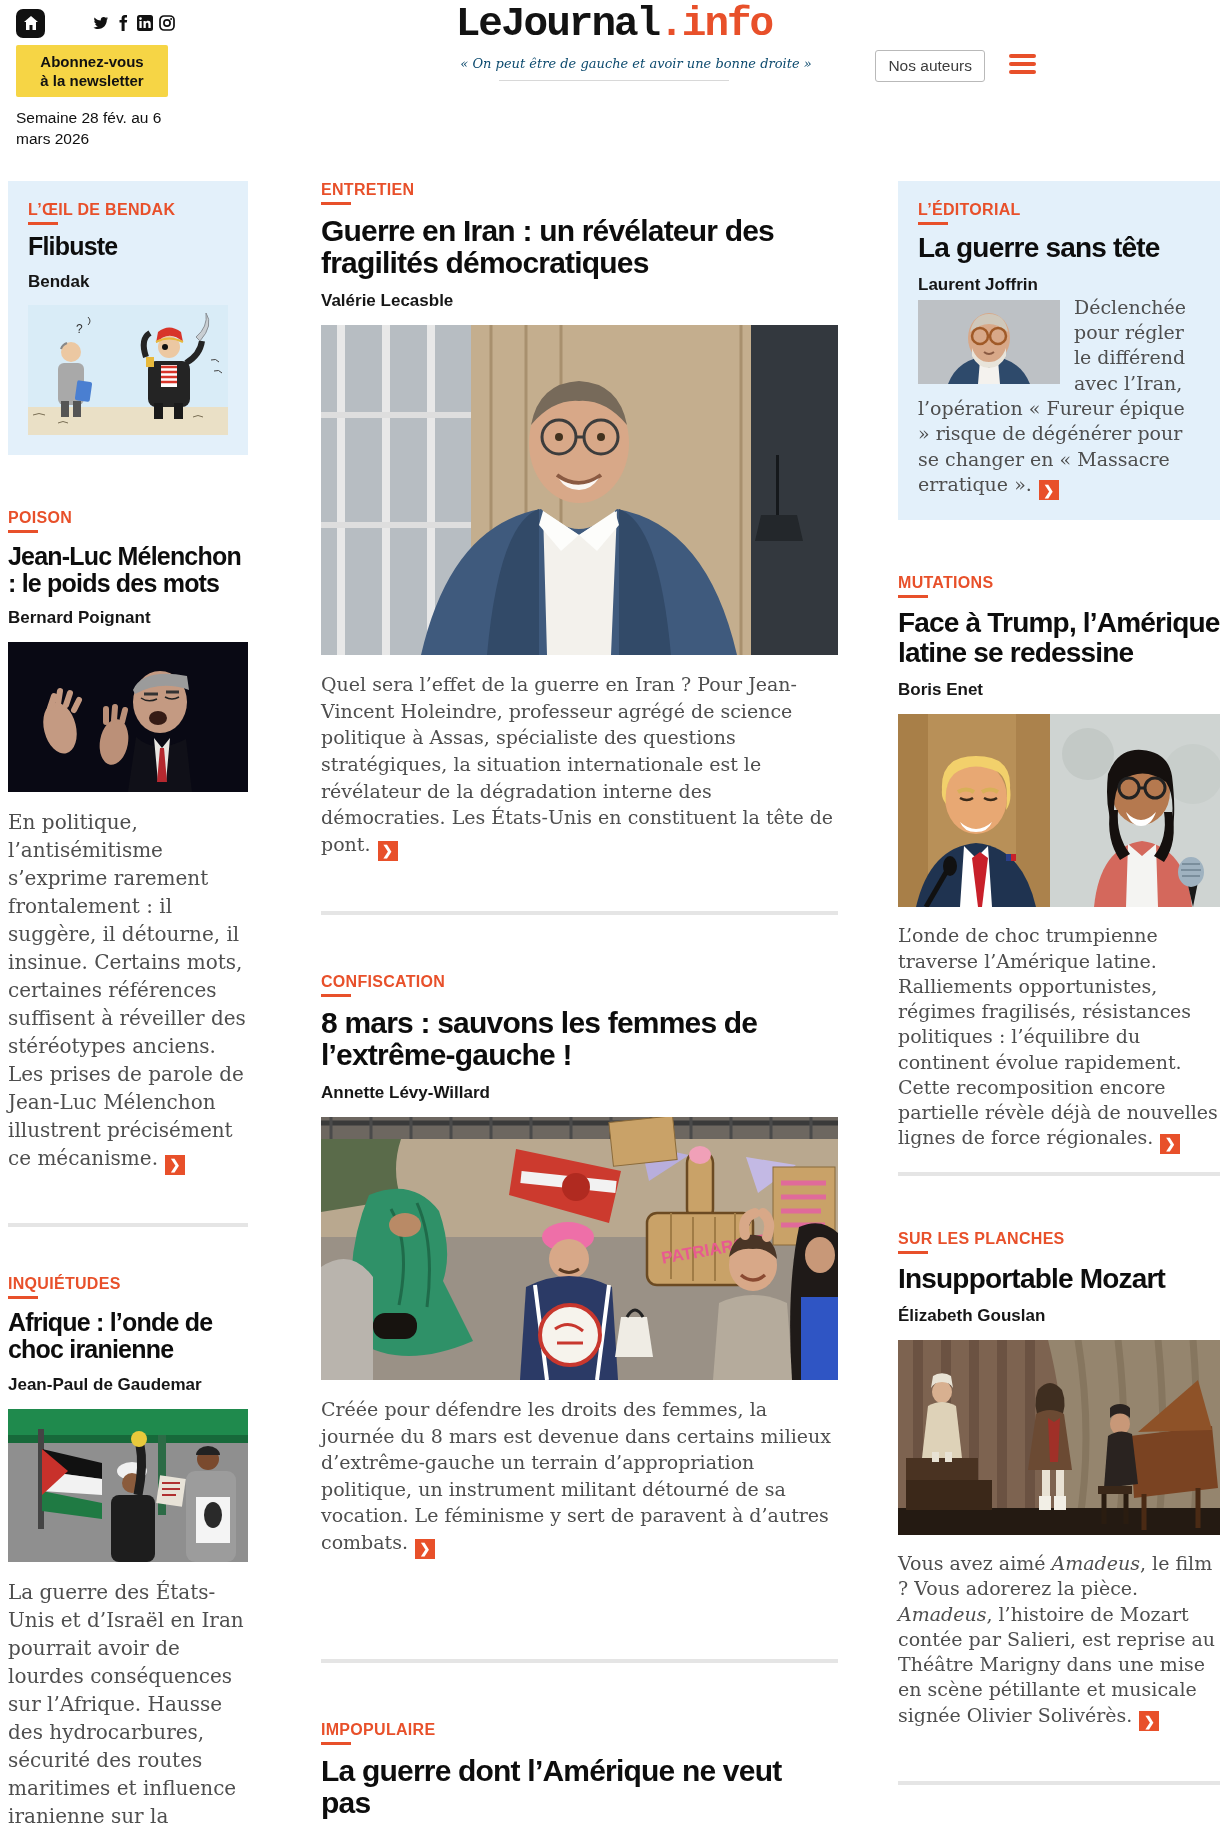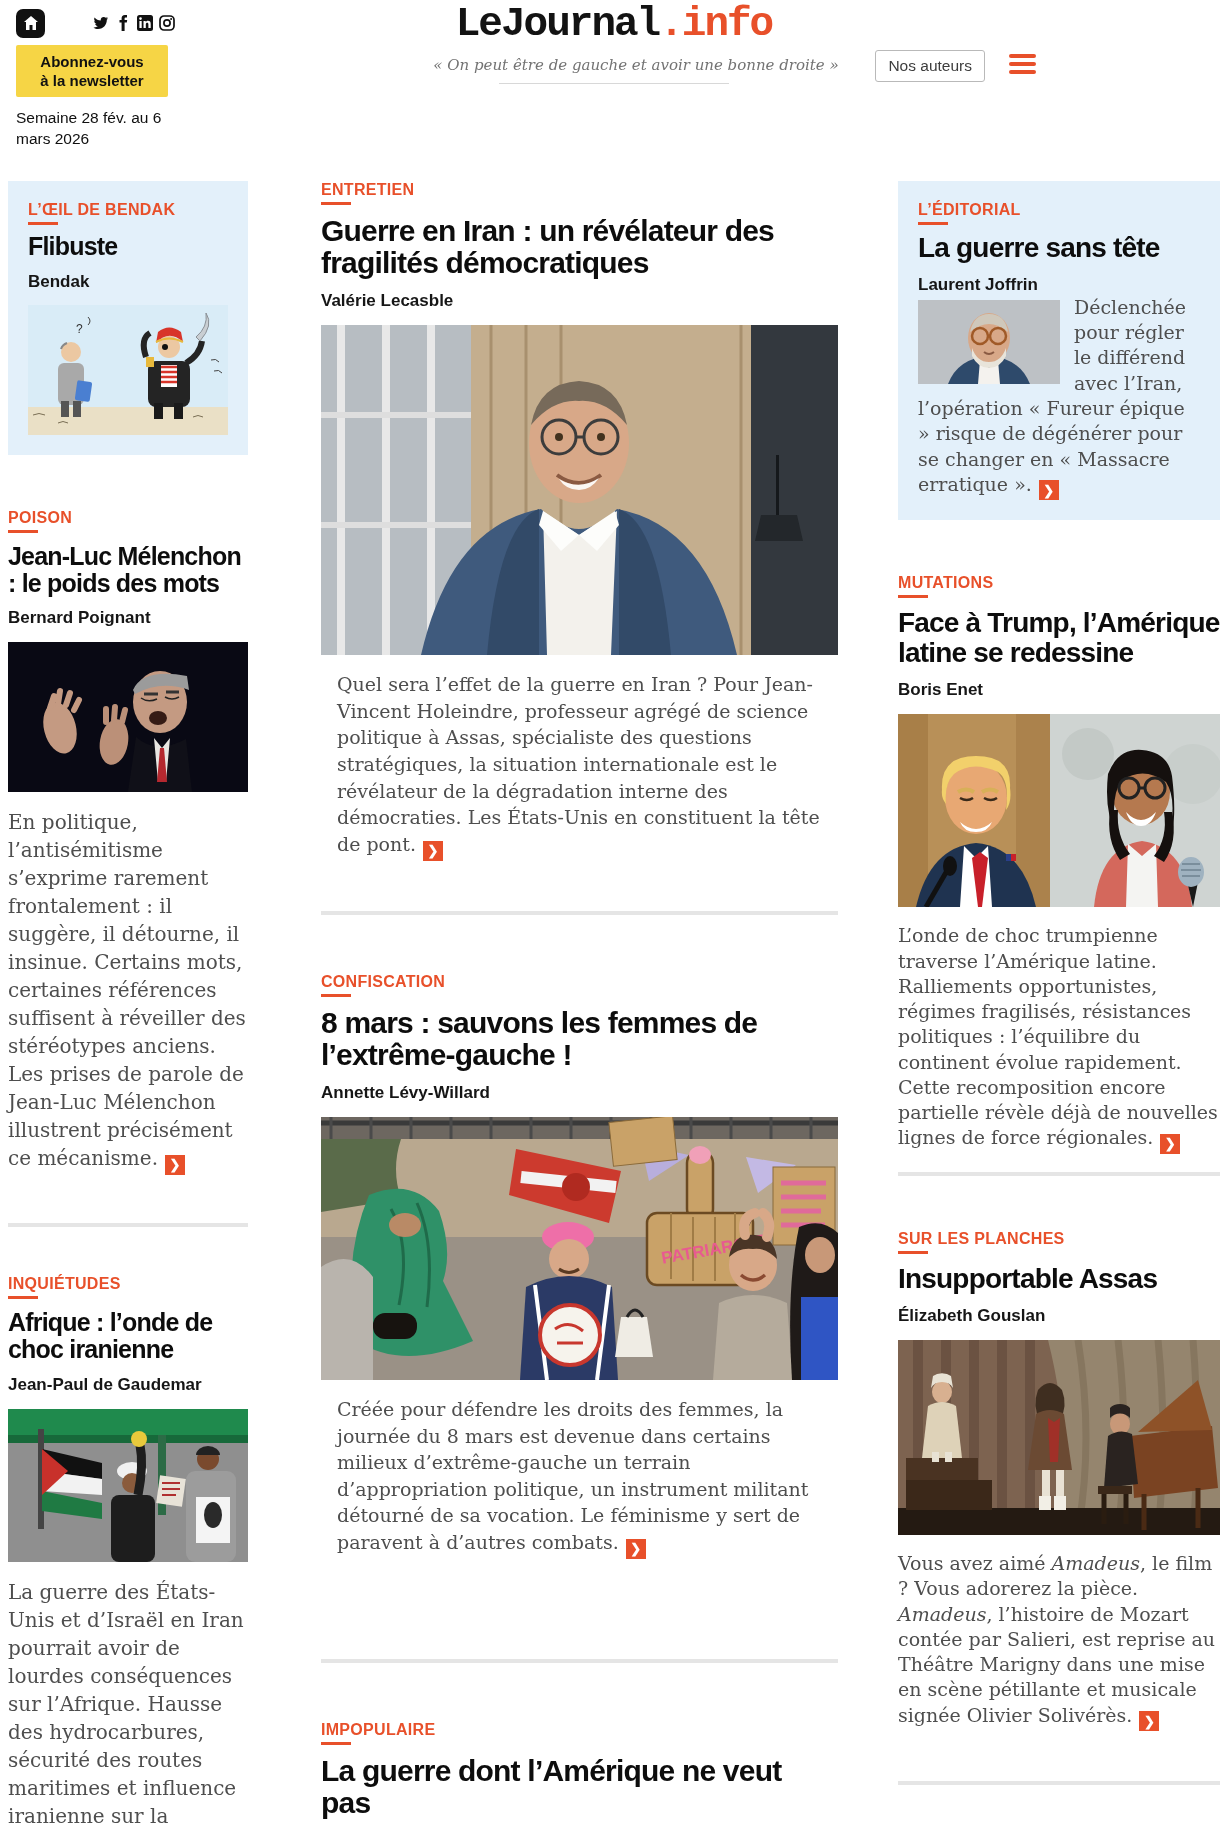--- a/index.html
+++ b/index.html
@@ -13,21 +13,21 @@
   .icons-row{display:flex;align-items:center;height:30px;}
   .home-btn{width:29px;height:29px;background:#111;border-radius:7px;display:flex;align-items:center;justify-content:center;cursor:pointer;}
   .social-group{display:flex;align-items:center;gap:6px;margin-left:48px;}
   .soc{width:16px;height:16px;display:block;cursor:pointer;}
   .newsletter-btn{margin-top:7px;display:block;width:152px;background:#f6d545;border:none;border-radius:2px;
     font-family:"Liberation Sans",sans-serif;font-weight:bold;font-size:15px;line-height:1.28;padding:7px 6px;text-align:center;color:#111;cursor:pointer;}
   .week{margin-top:11px;width:178px;text-align:left;font-size:15.5px;line-height:1.32;color:#101010;}
   .logo-wrap{text-align:center;padding-top:3px;}
   .logo{font-family:Liberation Mono, monospace;font-weight:bold;font-size:41px;letter-spacing:-2px;color:#131313;line-height:1.05;cursor:pointer;display:inline-block;}
   .logo .suffix{color:#e8502a;}
-  .tagline{margin-top:10px;text-align:center;font-family:"DejaVu Serif",serif;font-style:italic;font-size:15px;color:#737373;margin-left:44px;}
+  .tagline{margin-top:10px;text-align:center;font-family:"DejaVu Serif",serif;font-style:italic;font-size:13px;color:#0c4a6e;margin-left:44px;}
   .tagline-rule{width:230px;height:1px;background:#d8d8d8;margin:9px auto 0;}
   .authors-btn{position:absolute;right:243px;top:50px;background:#fff;border:1px solid #b9b9b9;border-radius:3px;
     font-family:"Liberation Sans",sans-serif;font-size:15.5px;color:#3d3d3d;padding:6px 12px;cursor:pointer;}
   .hamburger{position:absolute;right:192px;top:54px;width:27px;cursor:pointer;}
   .hamburger .bar{height:4px;background:#e8502a;border-radius:2px;margin-bottom:4px;}
   .hamburger .bar:last-child{margin-bottom:0;}
   
   .main{display:flex;align-items:flex-start;margin-top:33px;}
   .col-left{width:240px;margin-left:8px;flex:none;}
   .col-center{width:517px;margin-left:73px;flex:none;}
@@ -37,21 +37,21 @@
   .rubric::after{content:"";display:block;width:30px;height:3px;background:#e8502a;margin-top:3px;}
   .title{margin:10px 0 0;font-weight:bold;color:#0d0d0d;letter-spacing:-.8px;line-height:1.07;cursor:pointer;}
   .col-left  .title{font-size:25px;}
   .col-center .title{font-size:30px;}
   .col-right .title{font-size:28px;}
   .author{margin-top:12px;font-size:17px;font-weight:bold;color:#161616;}
   .photo{margin-top:14px;width:100%;overflow:hidden;cursor:pointer;line-height:0;}
   .photo svg{display:block;width:100%;height:100%;}
   .excerpt{font-family:"DejaVu Serif",serif;color:#4e4e4e;margin:16px 0 0;}
   .col-left  .excerpt{font-size:20px;line-height:1.4;}
-  .col-center .excerpt{font-size:19px;line-height:1.4;margin-left:16px;}
+  .col-center .excerpt{font-size:19px;line-height:1.4;}
   .col-right .excerpt{font-size:19px;line-height:1.33;}
   .excerpt .it{font-style:italic;}
   .arrow{display:inline-flex;width:20px;height:20px;background:#e8502a;color:#fff;align-items:center;justify-content:center;
     vertical-align:-4px;margin-left:7px;cursor:pointer;}
   .arrow::before{content:"❯";font-family:"Liberation Sans",sans-serif;font-weight:bold;font-size:13px;}
   .divider{height:4px;background:#e5e5e5;}
   .panel{background:#e3f0fa;padding:20px;}
   
   .col-left .sec-poison{margin-top:54px;}
   .col-left .div-1{margin-top:48px;}
@@ -401,21 +401,21 @@
           <path d="M284 150 h18 M283 156 h20 M284 162 h18" stroke="#7a8e9c" stroke-width="2"></path>
         </svg>
       </div>
       <p class="excerpt"><span>L’onde de choc trumpienne traverse l’Amérique latine. Ralliements opportunistes, régimes fragilisés, résistances politiques : l’équilibre du continent évolue rapidement. Cette recomposition encore partielle révèle déjà de nouvelles lignes de force régionales.</span><span class="arrow"></span></p>
     </section>
 
     <div class="divider div-1"></div>
 
     <section class="sec-planches">
       <a class="rubric">SUR LES PLANCHES</a>
-      <h2 class="title">Insupportable Assas</h2>
+      <h2 class="title">Insupportable Mozart</h2>
       <div class="author">Élizabeth Gouslan</div>
       <div class="photo ph-mozart">
         <svg viewBox="0 0 322 195" preserveAspectRatio="none">
           <rect width="322" height="195" fill="#7d6350"></rect>
           <path d="M20 0 v195 M48 0 v195 M76 0 v195 M104 0 v195 M132 0 v195" stroke="#6b5242" stroke-width="10"></path>
           <path d="M150 0 q30 120 0 195 h172 v-195z" fill="#95856e"></path>
           <path d="M180 0 q16 100 0 190 M220 0 q12 100 0 190 M260 0 q10 100 0 190 M295 0 q8 100 0 190" stroke="#86765f" stroke-width="7" fill="none"></path>
           <rect y="168" width="322" height="27" fill="#241a12"></rect>
           <rect x="8" y="118" width="72" height="52" fill="#4a3322"></rect>
           <rect x="8" y="140" width="86" height="30" fill="#3b2819"></rect>

